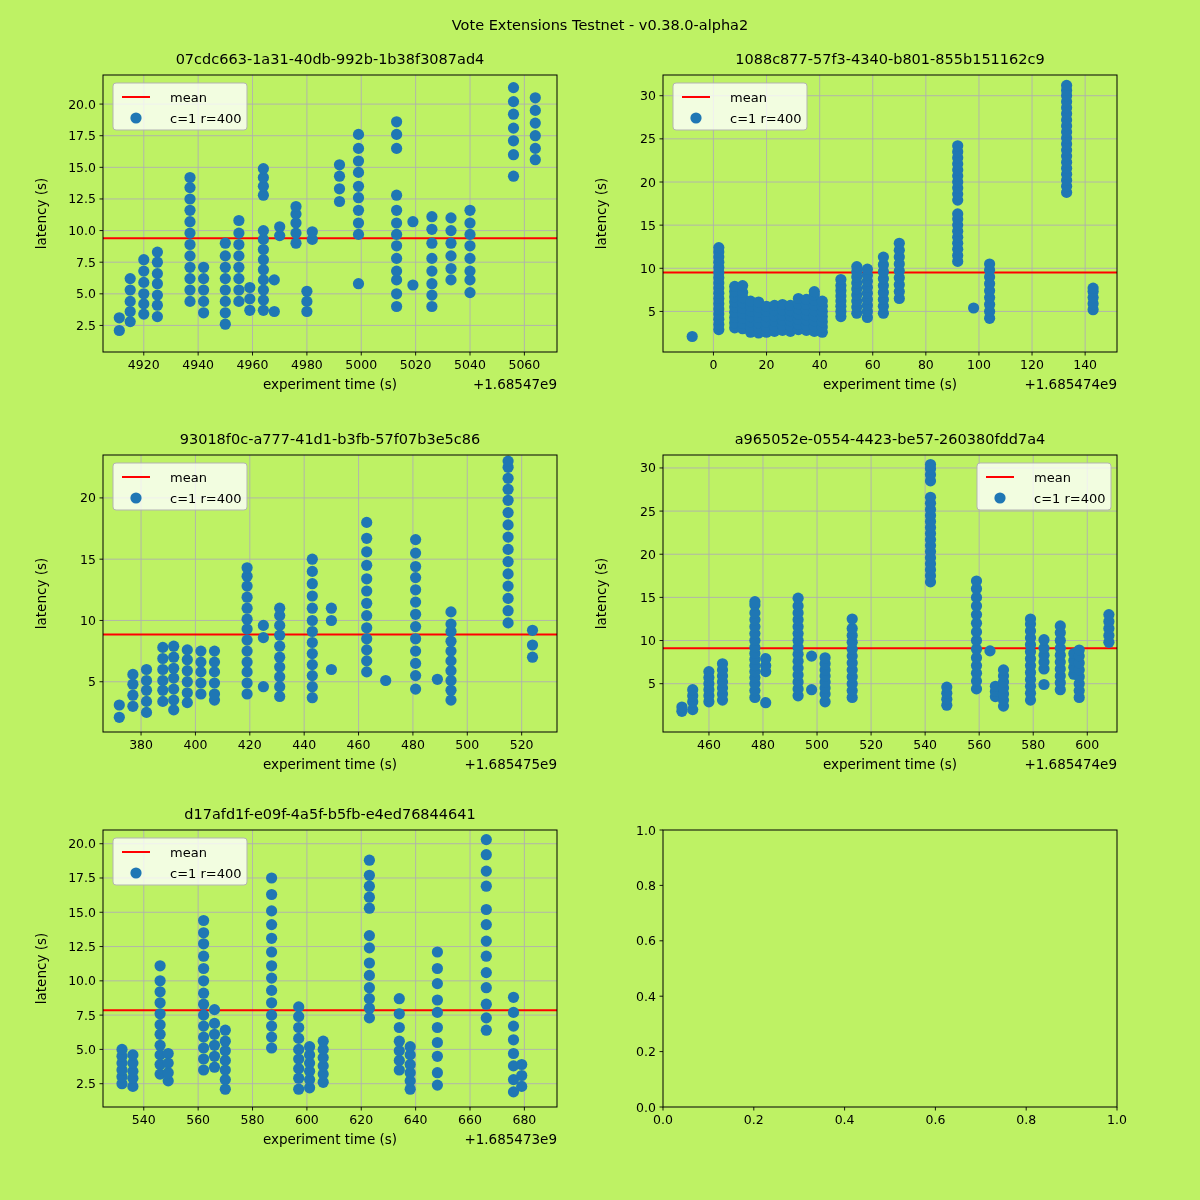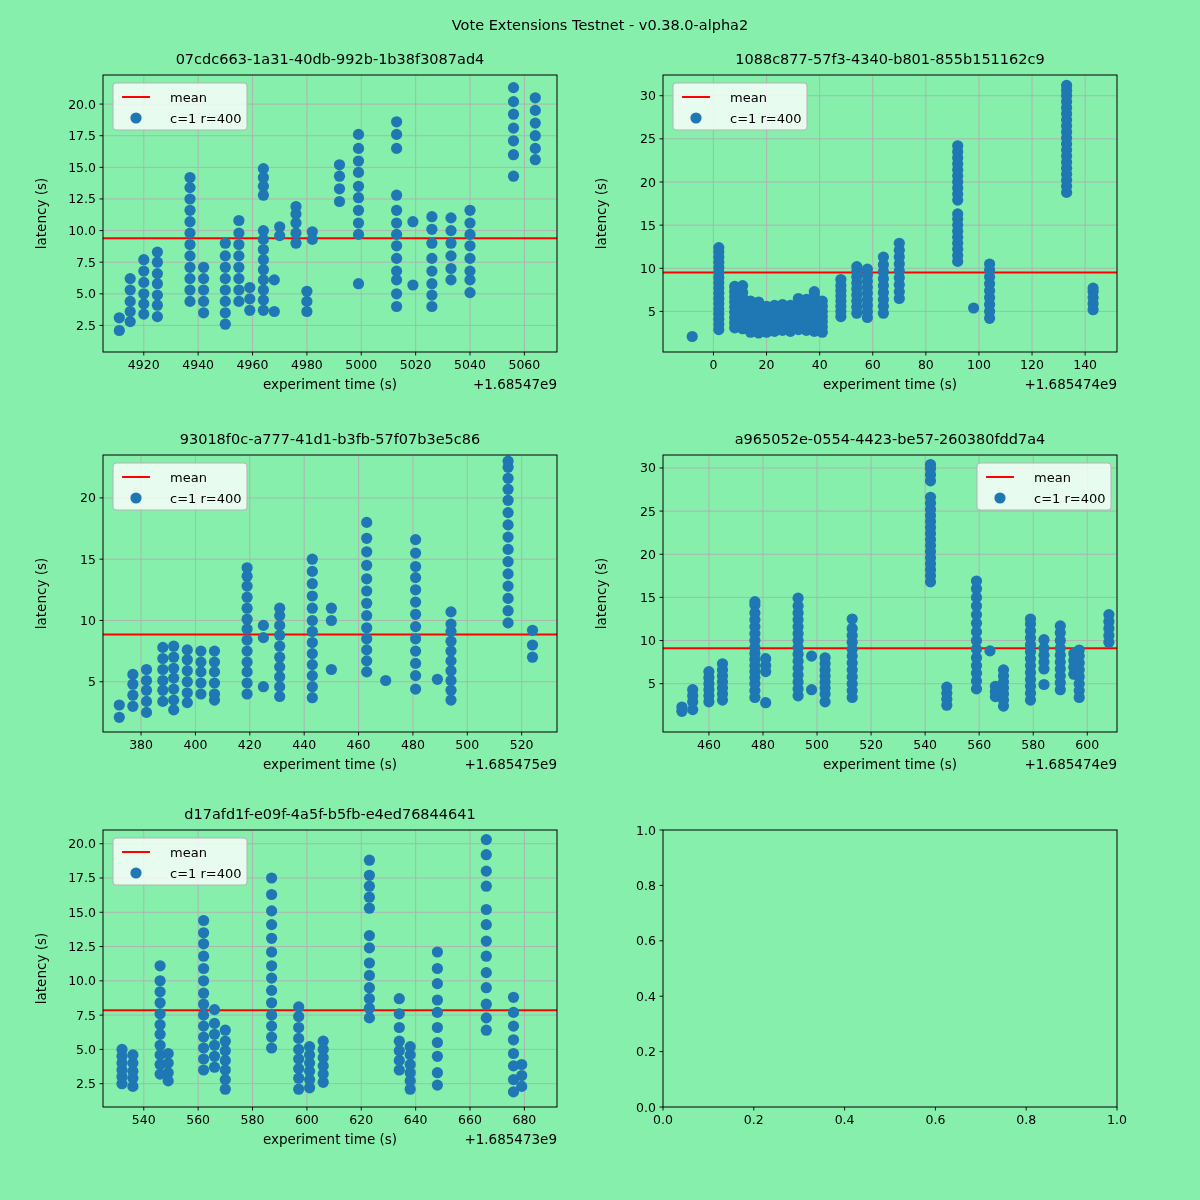--- a/index.html
+++ b/index.html
@@ -1,16 +1,16 @@
 <!DOCTYPE html>
 <html><head>
 <meta charset="utf-8">
 <style>
   html,body{margin:0;padding:0;background:#ffffff;}
-  #figure{position:relative;width:1200px;height:1200px;background:#86efac;
+  #figure{position:relative;width:1200px;height:1200px;background:#bef264;
           font-family:"DejaVu Sans",sans-serif;overflow:hidden;}
   #suptitle{position:absolute;top:17px;left:0;width:1200px;text-align:center;
             font-size:14.5px;color:#000;}
   .subplot{position:absolute;width:640px;height:380px;}
   svg text{font-family:"DejaVu Sans",sans-serif;fill:#000;}
 </style>
 </head>
 <body>
 
 <div id="figure">

